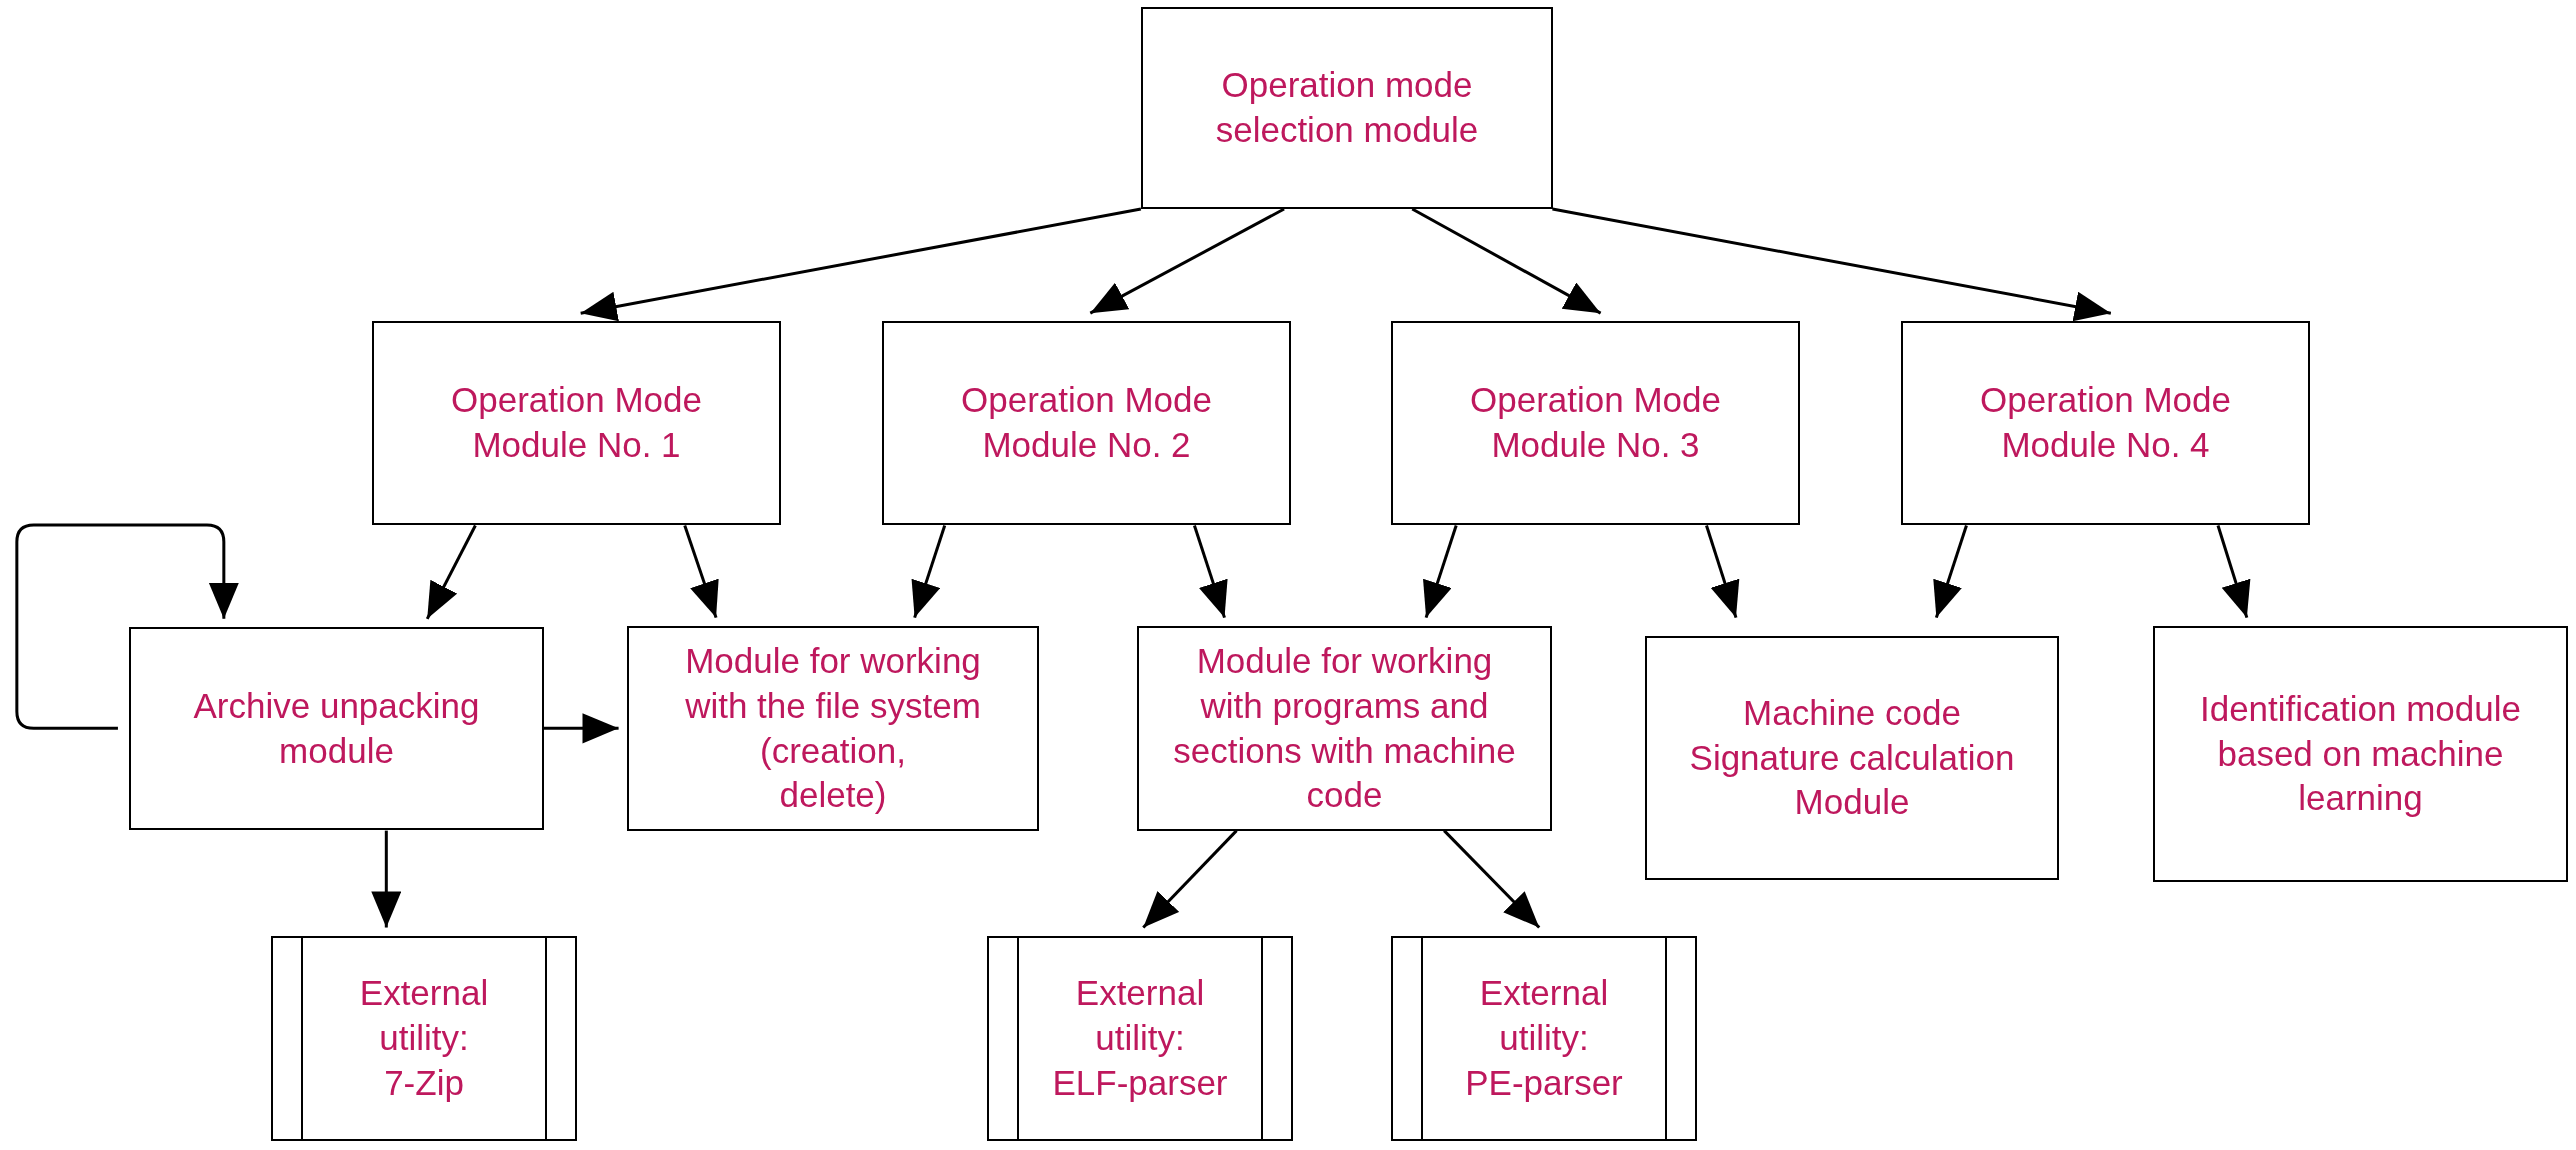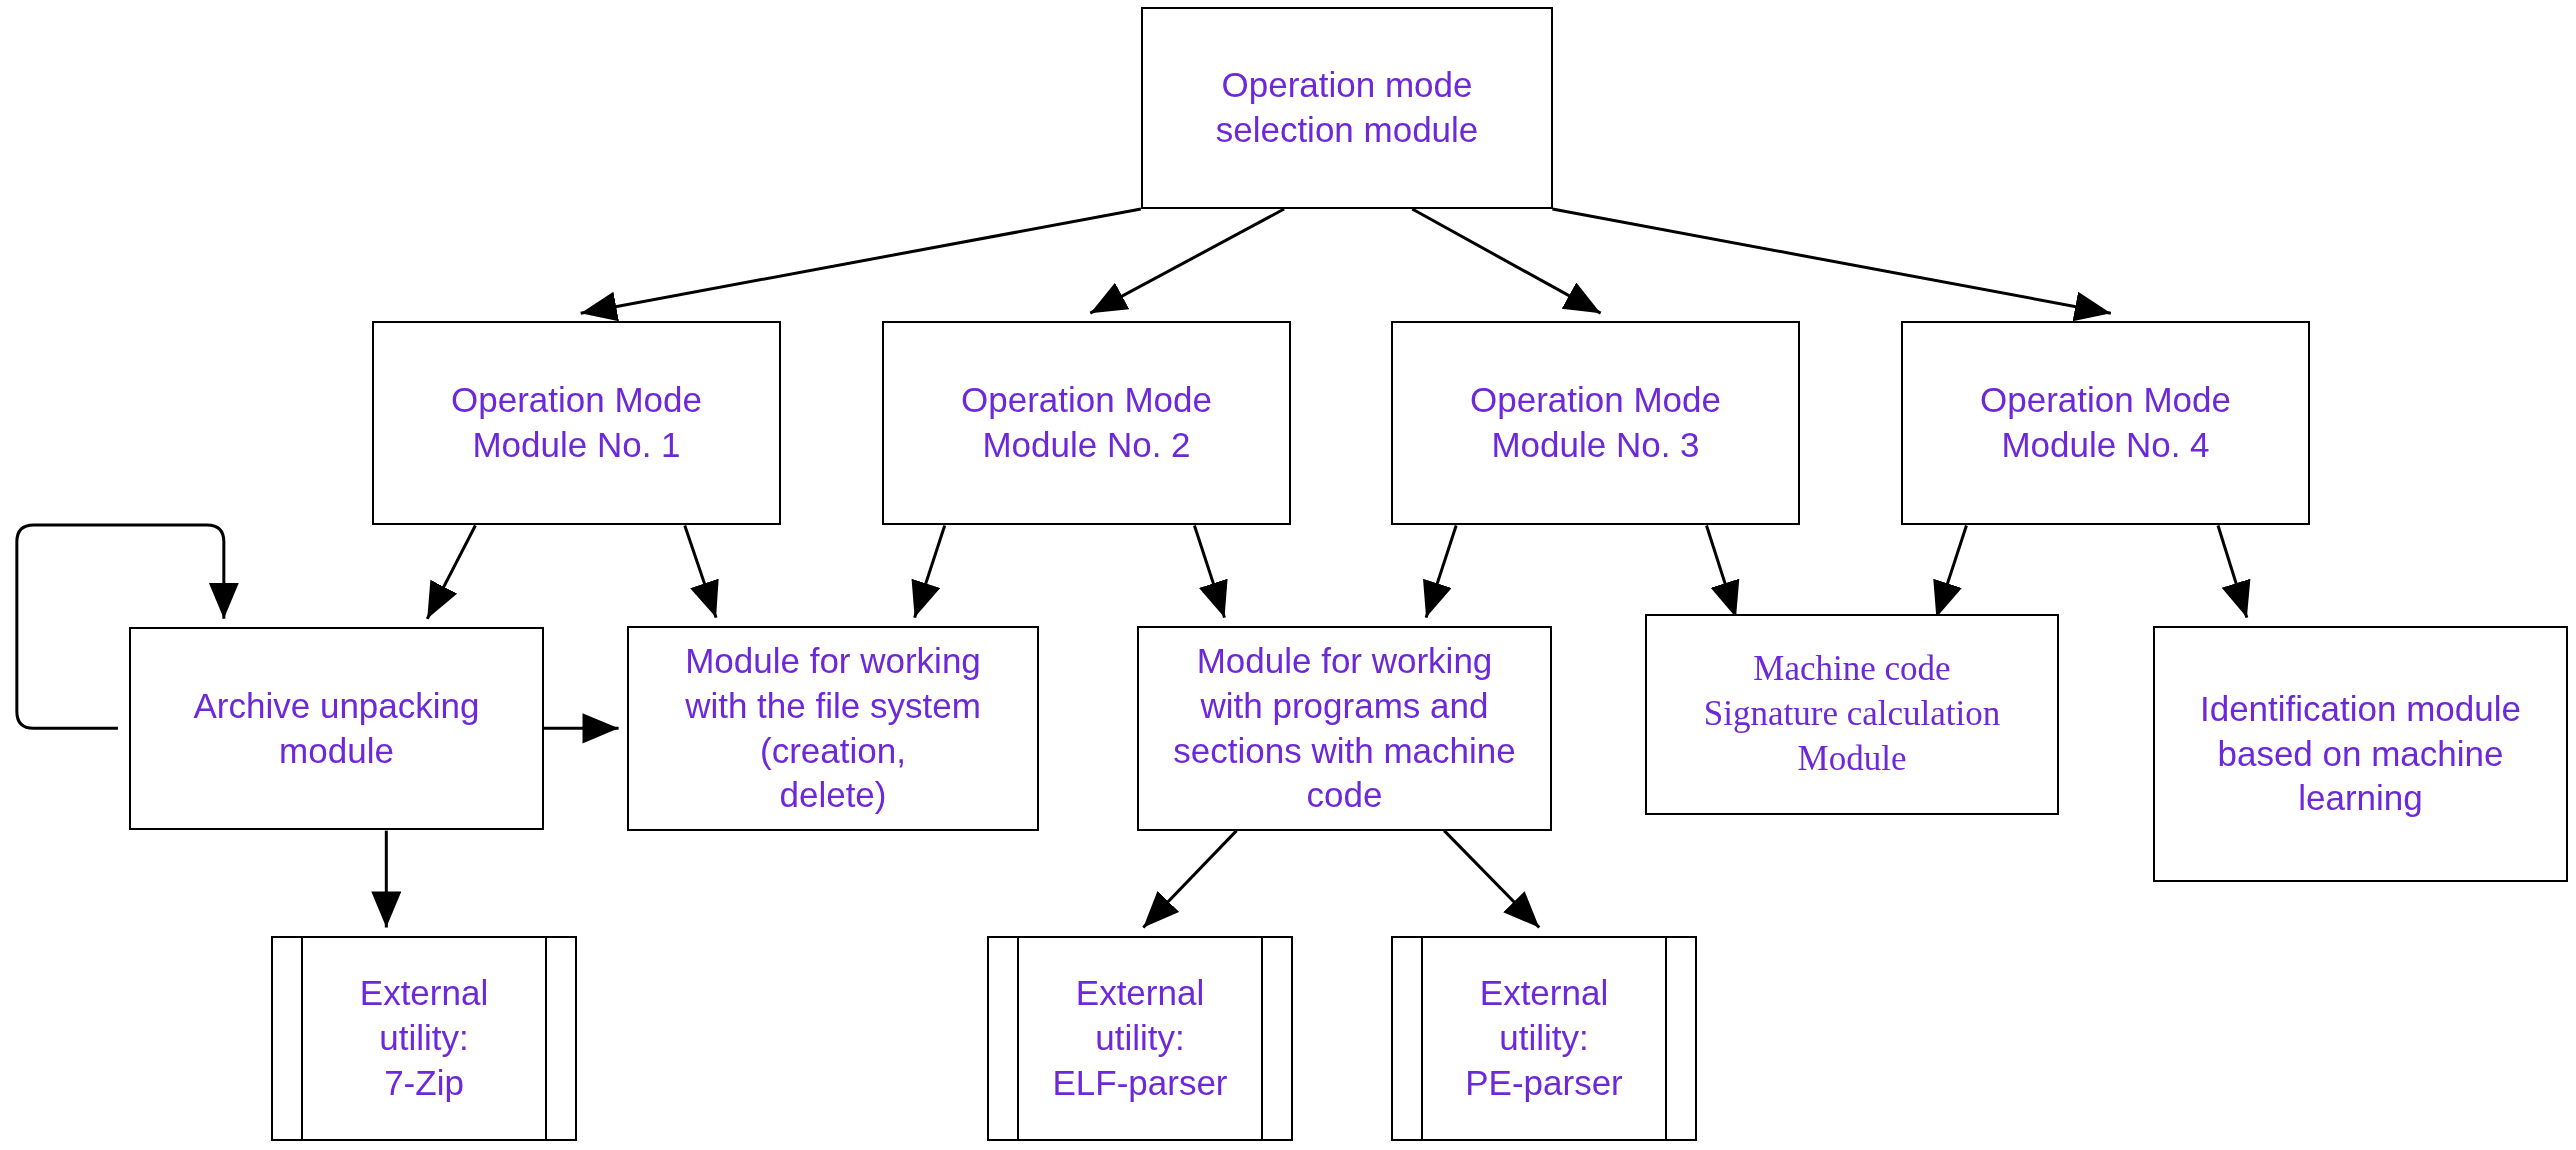--- a/index.html
+++ b/index.html
@@ -25,21 +25,21 @@
   }
   .node {
     position: absolute;
     box-sizing: border-box;
     border: 2.4px solid #000000;
     background: #ffffff;
     display: flex;
     align-items: center;
     justify-content: center;
     text-align: center;
-    color: #6d28d9;
+    color: #be185d;
     line-height: 1.28;
     white-space: pre-line;
     font-size: 35px;
     z-index: 2;
   }
   .node.predefined::before,
   .node.predefined::after {
     content: "";
     position: absolute;
     top: -2.4px;
@@ -130,21 +130,21 @@
 delete)</span>
   </div>
 
   <div class="node" style="left:1137px; top:626px; width:415px; height:205px;">
     <span class="label">Module for working
 with programs and
 sections with machine
 code</span>
   </div>
 
-  <div class="node" style="left:1645px; top:614px; width:414px; height:201px;font-family:Liberation Serif, serif;">
+  <div class="node" style="left:1645px; top:636px; width:414px; height:244px;">
     <span class="label">Machine code
 Signature calculation
 Module</span>
   </div>
 
   <div class="node" style="left:2153px; top:626px; width:415px; height:256px;">
     <span class="label">Identification module
 based on machine
 learning</span>
   </div>

